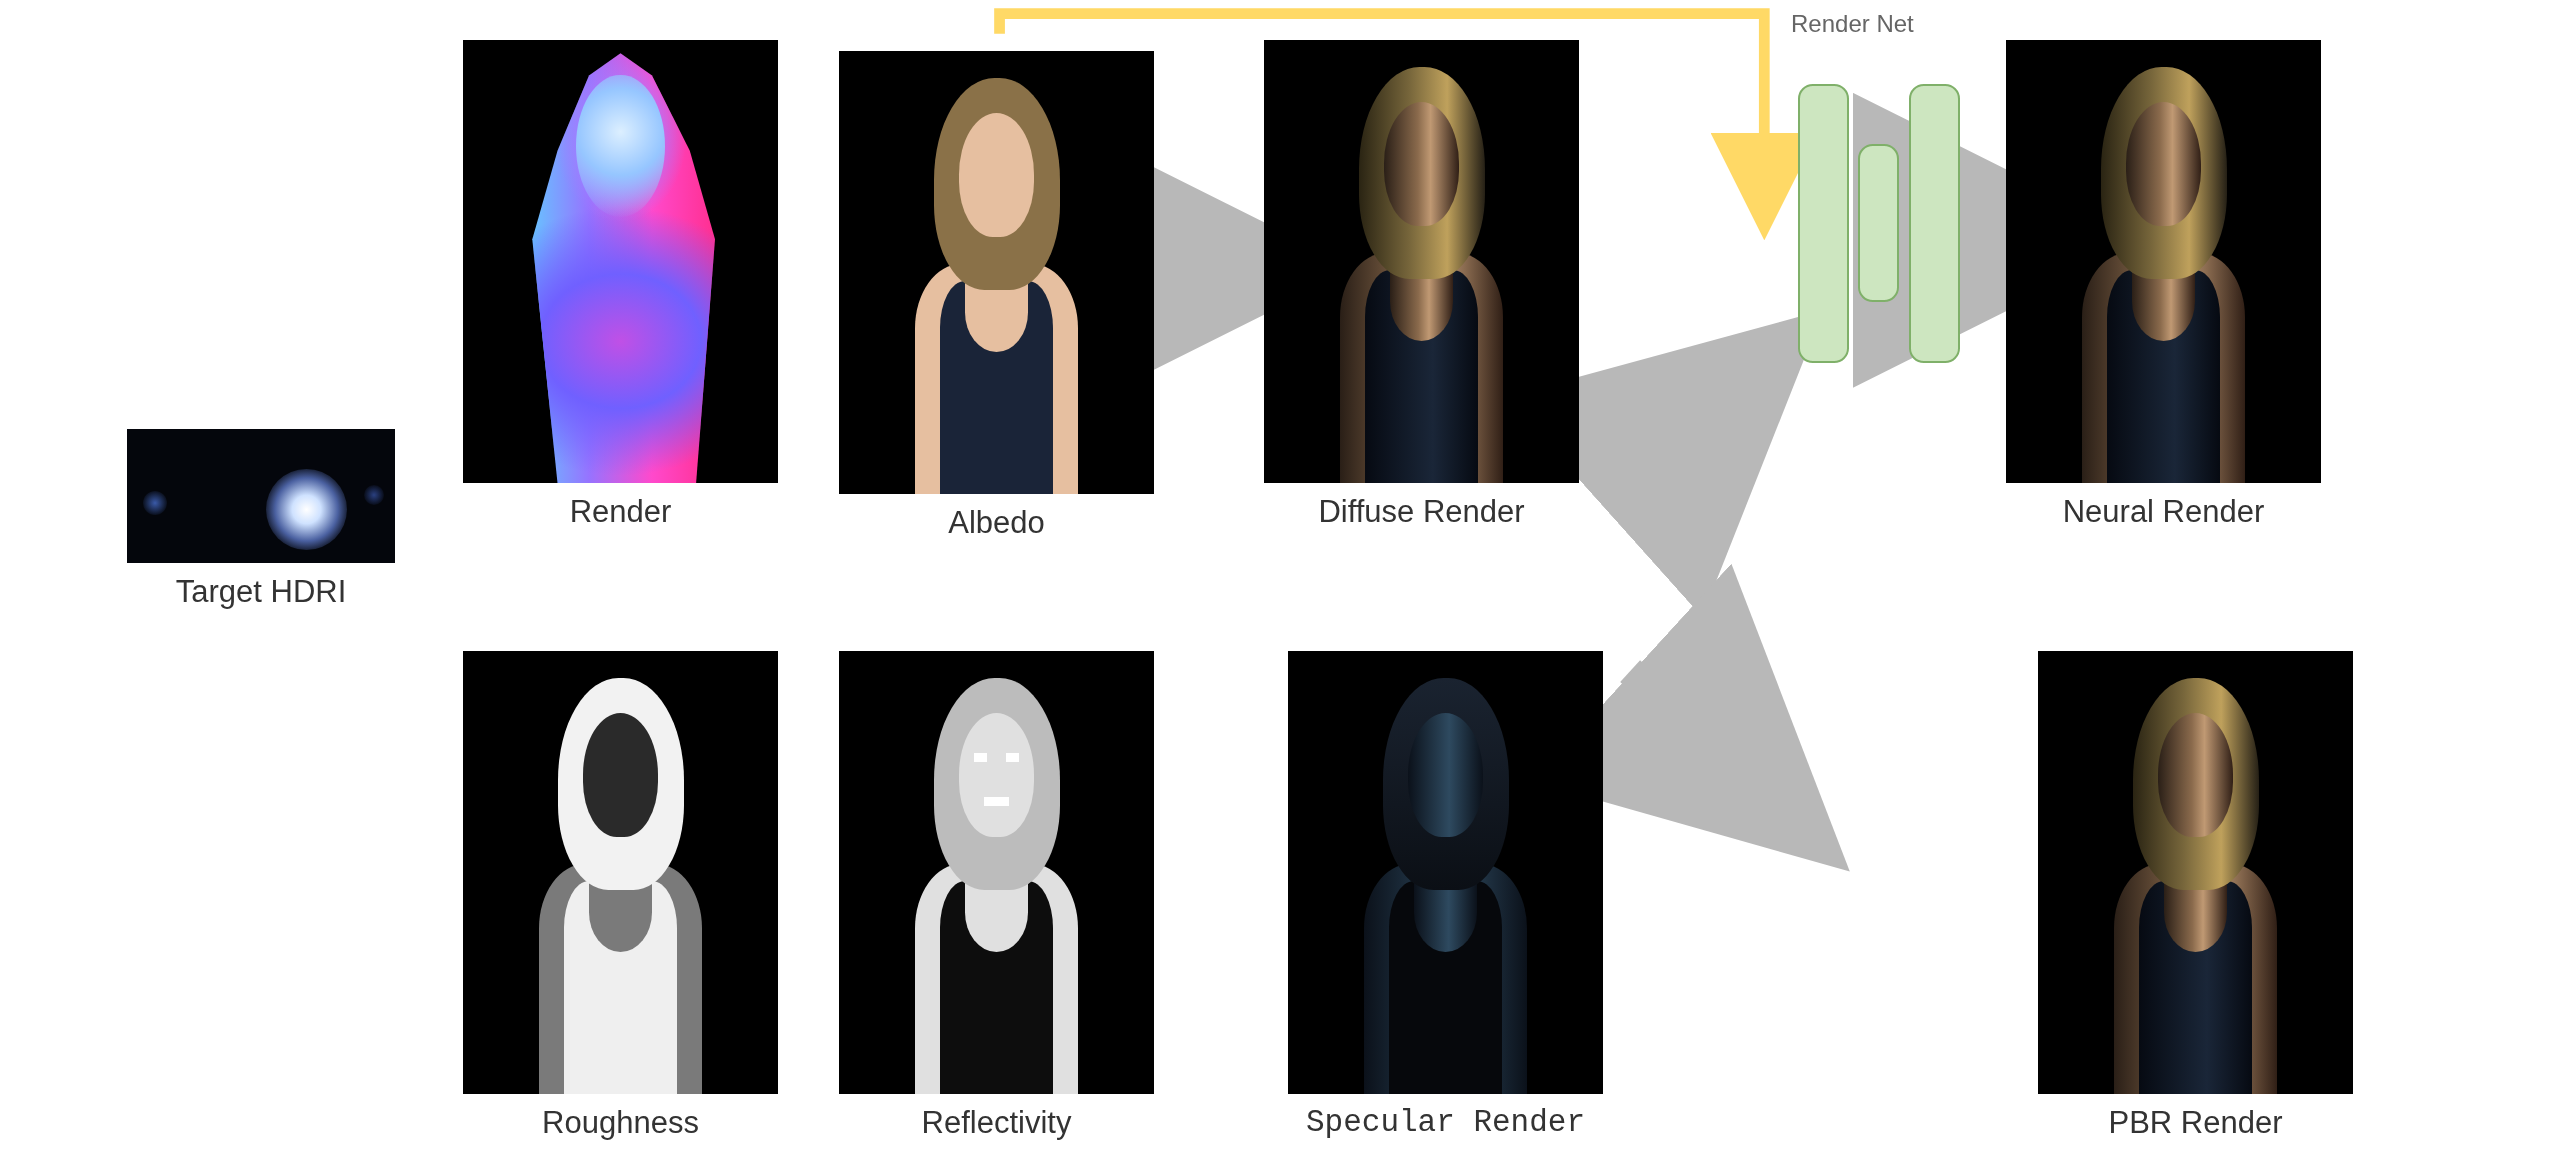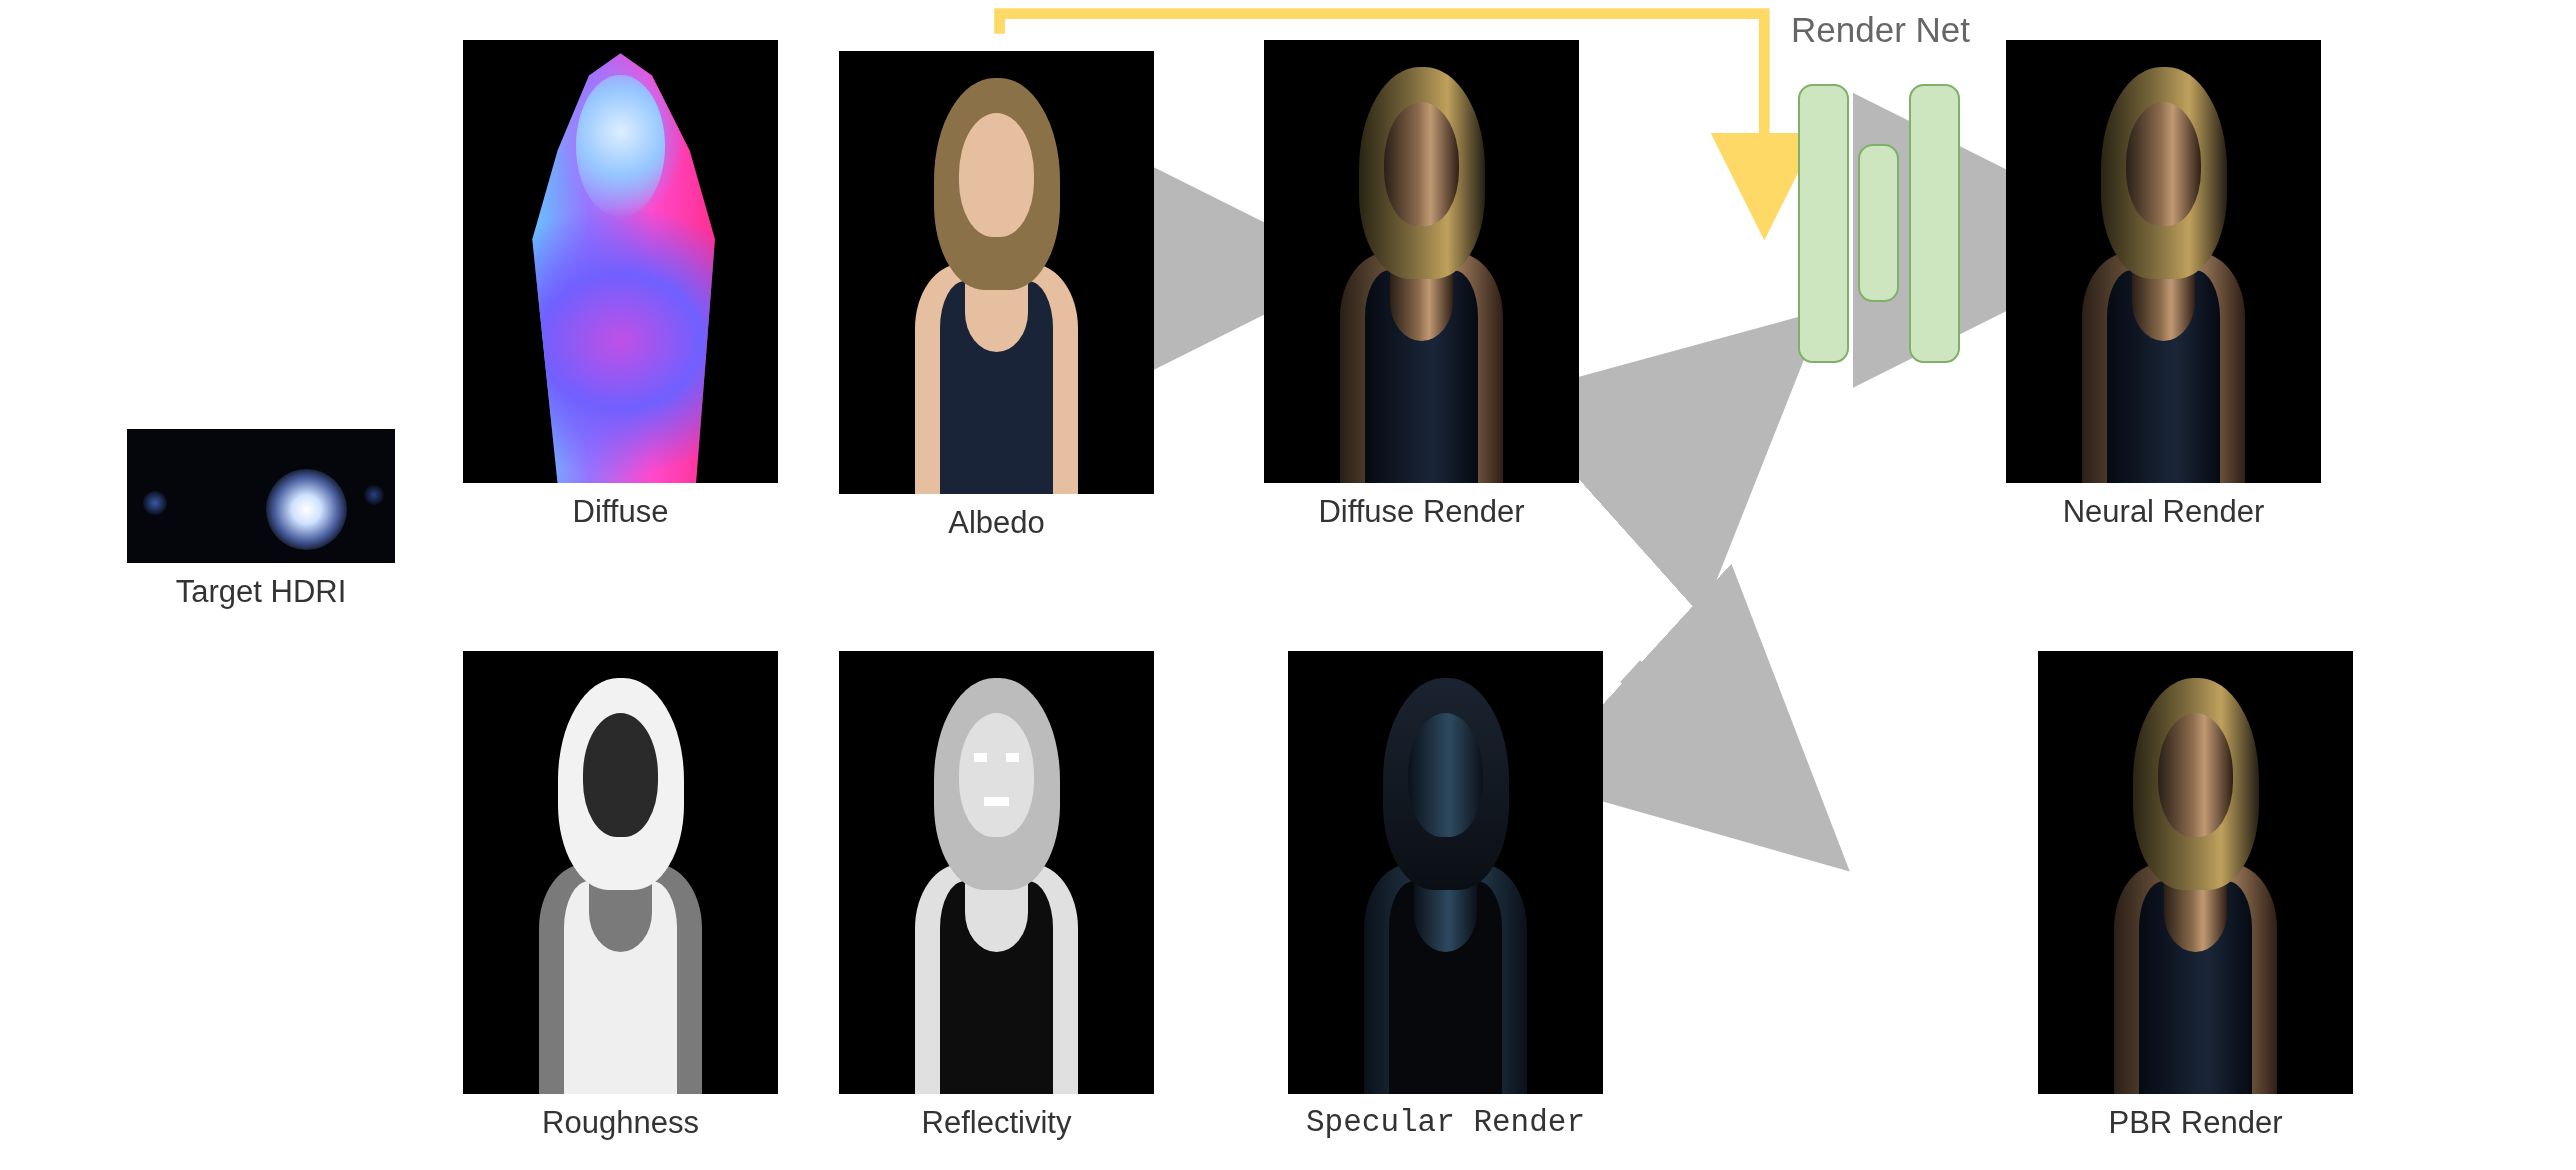--- a/index.html
+++ b/index.html
@@ -30,21 +30,21 @@
   #diffuse{left:1264px;top:40px;}
   #neural{left:2006px;top:40px;}
   #rough {left:463px;top:651px;}
   #reflect{left:839px;top:651px;}
   #specular{left:1288px;top:651px;font-family:Liberation Mono, monospace;}
   #pbr   {left:2006px;top:651px;margin-left:32px;}
 
   .thumb.portrait{width:315px;height:443px;}
 
   
-  #render-net-label{position:absolute;left:1791px;top:10px;font-size:35px;color:var(--muted);}
+  #render-net-label{position:absolute;left:1791px;top:10px;font-size:24px;color:var(--muted);}
 
   
   .rn-block{position:absolute;background:var(--green-fill);border:2.7px solid var(--green);border-radius:14.8px;}
   #rn1{left:1798px;top:84px;width:47px;height:275px;}
   #rn2{left:1858px;top:144px;width:37px;height:154px;}
   #rn3{left:1909px;top:84px;width:47px;height:275px;}
 
   
   .normal-body{
     width:100%;height:100%;
@@ -140,21 +140,21 @@
   <div class="caption">Target HDRI</div>
 </div>
 
 <div id="normal" class="cell w">
   <div class="thumb portrait">
     <div style="position:relative;width:100%;height:100%;">
       <div class="normal-body"></div>
       <div class="face-light"></div>
     </div>
   </div>
-  <div class="caption">Diffuse</div>
+  <div class="caption">Render</div>
 </div>
 
 <div id="albedo" class="cell w">
   <div class="thumb portrait">
     <div class="sil">
       <div class="torso c-skin-flat"></div>
       <div class="tank c-tank-flat"></div>
       <div class="scoop c-skin-scoop"></div>
       <div class="neck c-skin-flat"></div>
       <div class="hair c-hair-flat"></div>

